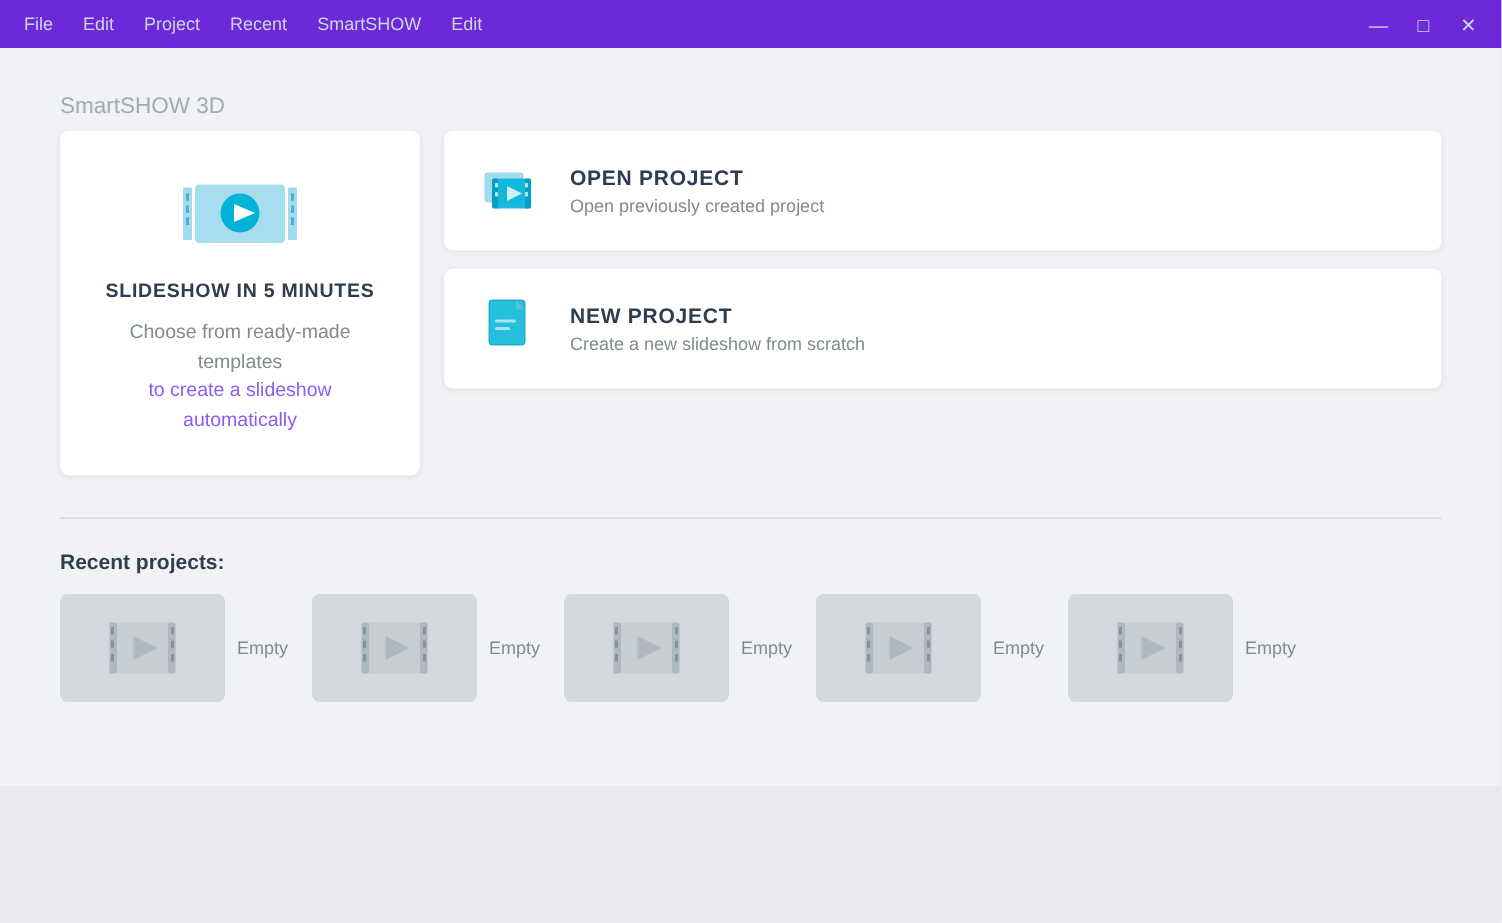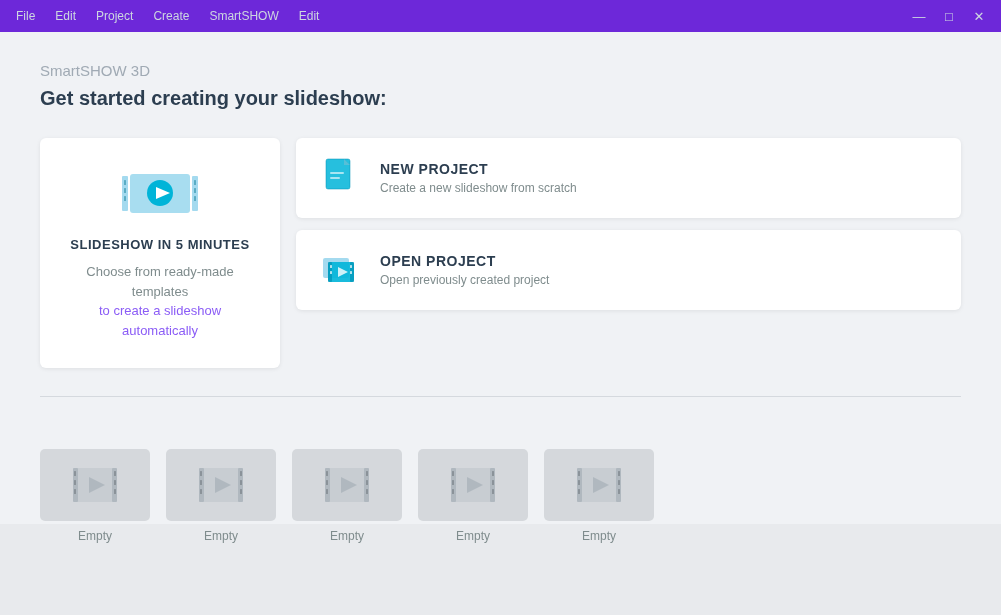--- a/index.html
+++ b/index.html
@@ -173,25 +173,24 @@
       margin-bottom: 14px;
     }
 
     .recent-grid {
       display: flex;
       gap: 16px;
     }
 
     .recent-item {
       display: flex;
-      flex-direction: column;
+      flex-direction: row;
       align-items: center;
       gap: 8px;
       cursor: pointer;
-      margin-top: 32px;
     }
 
     .recent-thumb {
       width: 110px;
       height: 72px;
       background: #d5d8dc;
       border-radius: 5px;
       display: flex;
       align-items: center;
       justify-content: center;
@@ -208,34 +207,33 @@
     }
   </style>
 </head>
 <body>
 
 <div class="titlebar">
   <div class="titlebar-menu">
     <span class="titlebar-menu-item">File</span>
     <span class="titlebar-menu-item">Edit</span>
     <span class="titlebar-menu-item">Project</span>
-    <span class="titlebar-menu-item">Create</span>
+    <span class="titlebar-menu-item">Recent</span>
     <span class="titlebar-menu-item">SmartSHOW</span>
     <span class="titlebar-menu-item">Edit</span>
   </div>
   <div class="titlebar-controls">
     <button class="titlebar-btn">—</button>
     <button class="titlebar-btn">□</button>
     <button class="titlebar-btn close">✕</button>
   </div>
 </div>
 
 <div class="main">
   <div class="app-name">SmartSHOW 3D</div>
-  <div class="subtitle">Get started creating your slideshow:</div>
 
   <div class="cards-row">
 
     <div class="card-slideshow">
       <div class="slideshow-icon">
 
         <svg width="80" height="55" viewBox="0 0 80 55" fill="none" xmlns="http://www.w3.org/2000/svg" class="play-icon-svg">
 
           <rect x="2" y="10" width="6" height="35" rx="1" fill="#7ecbe8" opacity="0.7"></rect>
           <rect x="4" y="14" width="2" height="5" rx="0.5" fill="#5aacc4"></rect>
@@ -256,68 +254,69 @@
       </div>
       <div class="slideshow-title">SLIDESHOW IN 5 MINUTES</div>
       <div class="slideshow-desc">
         <span>Choose from ready-made templates</span><br>
         <a><span>to create a slideshow</span><br>
         <span>automatically</span></a>
       </div>
     </div>
 
     <div class="cards-right">
+
+      <div class="card-action">
+        <div class="card-action-icon">
+          <svg width="44" height="44" viewBox="0 0 44 44" fill="none" xmlns="http://www.w3.org/2000/svg">
+
+            <rect x="5" y="10" width="26" height="20" rx="2" fill="#7ecbe8" opacity="0.7"></rect>
+
+            <rect x="10" y="14" width="26" height="20" rx="2" fill="#00b4d8" opacity="0.9"></rect>
+            <rect x="10" y="14" width="4" height="20" rx="1" fill="#0093b5" opacity="0.7"></rect>
+            <rect x="32" y="14" width="4" height="20" rx="1" fill="#0093b5" opacity="0.7"></rect>
+            <rect x="12" y="17" width="2" height="3" rx="0.5" fill="white" opacity="0.7"></rect>
+            <rect x="12" y="23" width="2" height="3" rx="0.5" fill="white" opacity="0.7"></rect>
+            <rect x="32" y="17" width="2" height="3" rx="0.5" fill="white" opacity="0.7"></rect>
+            <rect x="32" y="23" width="2" height="3" rx="0.5" fill="white" opacity="0.7"></rect>
+
+            <polygon points="20,19 20,29 30,24" fill="white" opacity="0.8"></polygon>
+          </svg>
+        </div>
+        <div class="card-action-text">
+          <h3>OPEN PROJECT</h3>
+          <p>Open previously created project</p>
+        </div>
+      </div>
 
       <div class="card-action">
         <div class="card-action-icon">
           <svg width="44" height="44" viewBox="0 0 44 44" fill="none" xmlns="http://www.w3.org/2000/svg">
 
             <rect x="8" y="3" width="24" height="30" rx="2" fill="#00b4d8" opacity="0.85"></rect>
             <rect x="8" y="3" width="24" height="30" rx="2" fill="none" stroke="#0093b5" stroke-width="0.5"></rect>
 
             <path d="M26 3 L32 9 L26 9 Z" fill="#0093b5" opacity="0.6"></path>
             <path d="M26 3 L32 9 L26 9 L26 3 Z" fill="white" opacity="0.3"></path>
 
             <rect x="12" y="16" width="14" height="2" rx="1" fill="white" opacity="0.6"></rect>
             <rect x="12" y="21" width="10" height="2" rx="1" fill="white" opacity="0.6"></rect>
           </svg>
         </div>
         <div class="card-action-text">
           <h3>NEW PROJECT</h3>
           <p>Create a new slideshow from scratch</p>
         </div>
       </div>
-
-      <div class="card-action">
-        <div class="card-action-icon">
-          <svg width="44" height="44" viewBox="0 0 44 44" fill="none" xmlns="http://www.w3.org/2000/svg">
-
-            <rect x="5" y="10" width="26" height="20" rx="2" fill="#7ecbe8" opacity="0.7"></rect>
-
-            <rect x="10" y="14" width="26" height="20" rx="2" fill="#00b4d8" opacity="0.9"></rect>
-            <rect x="10" y="14" width="4" height="20" rx="1" fill="#0093b5" opacity="0.7"></rect>
-            <rect x="32" y="14" width="4" height="20" rx="1" fill="#0093b5" opacity="0.7"></rect>
-            <rect x="12" y="17" width="2" height="3" rx="0.5" fill="white" opacity="0.7"></rect>
-            <rect x="12" y="23" width="2" height="3" rx="0.5" fill="white" opacity="0.7"></rect>
-            <rect x="32" y="17" width="2" height="3" rx="0.5" fill="white" opacity="0.7"></rect>
-            <rect x="32" y="23" width="2" height="3" rx="0.5" fill="white" opacity="0.7"></rect>
-
-            <polygon points="20,19 20,29 30,24" fill="white" opacity="0.8"></polygon>
-          </svg>
-        </div>
-        <div class="card-action-text">
-          <h3>OPEN PROJECT</h3>
-          <p>Open previously created project</p>
-        </div>
-      </div>
     </div>
   </div>
 
   <hr class="divider">
 
+  <div class="recent-title">Recent projects:</div>
 
   <div class="recent-grid">
     <div class="recent-item">
       <div class="recent-thumb">
         <svg width="48" height="38" viewBox="0 0 48 38" fill="none" xmlns="http://www.w3.org/2000/svg">
           <rect x="2" y="2" width="44" height="34" rx="2" fill="#c8cdd2"></rect>
           <rect x="2" y="2" width="5" height="34" rx="1" fill="#b0b8bf"></rect>
           <rect x="41" y="2" width="5" height="34" rx="1" fill="#b0b8bf"></rect>
           <rect x="3" y="5" width="2" height="5" rx="0.5" fill="#8a9299"></rect>
           <rect x="3" y="14" width="2" height="5" rx="0.5" fill="#8a9299"></rect>

